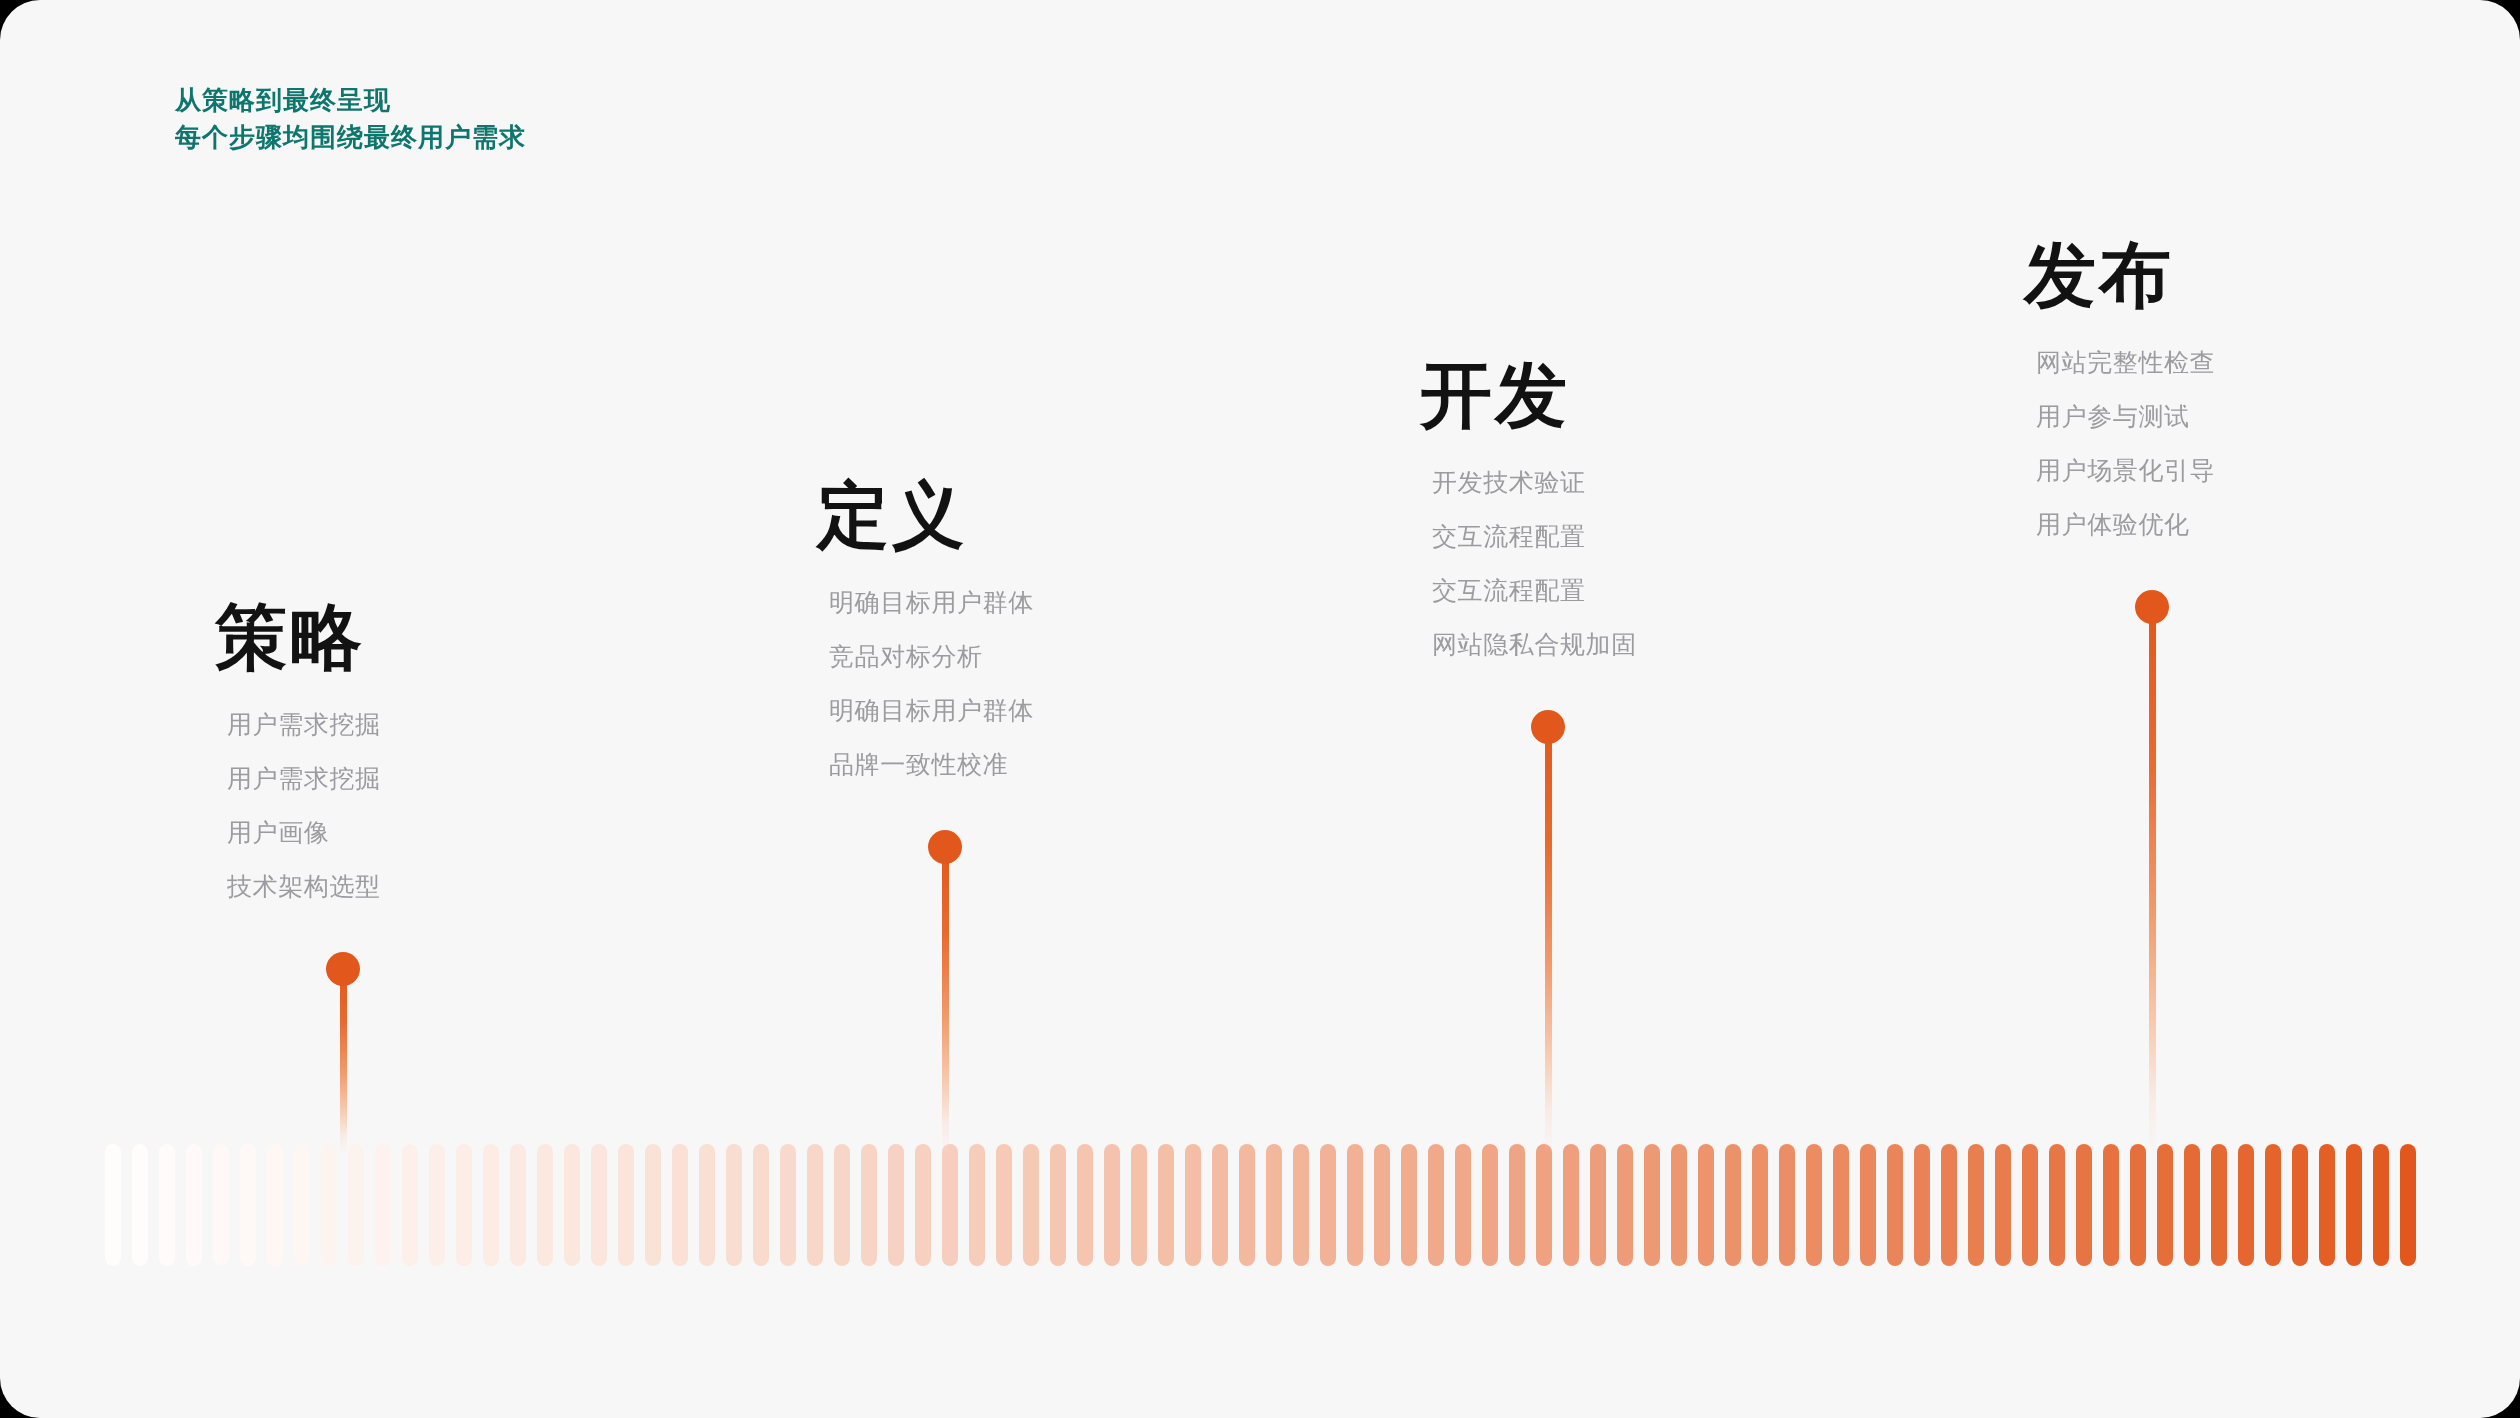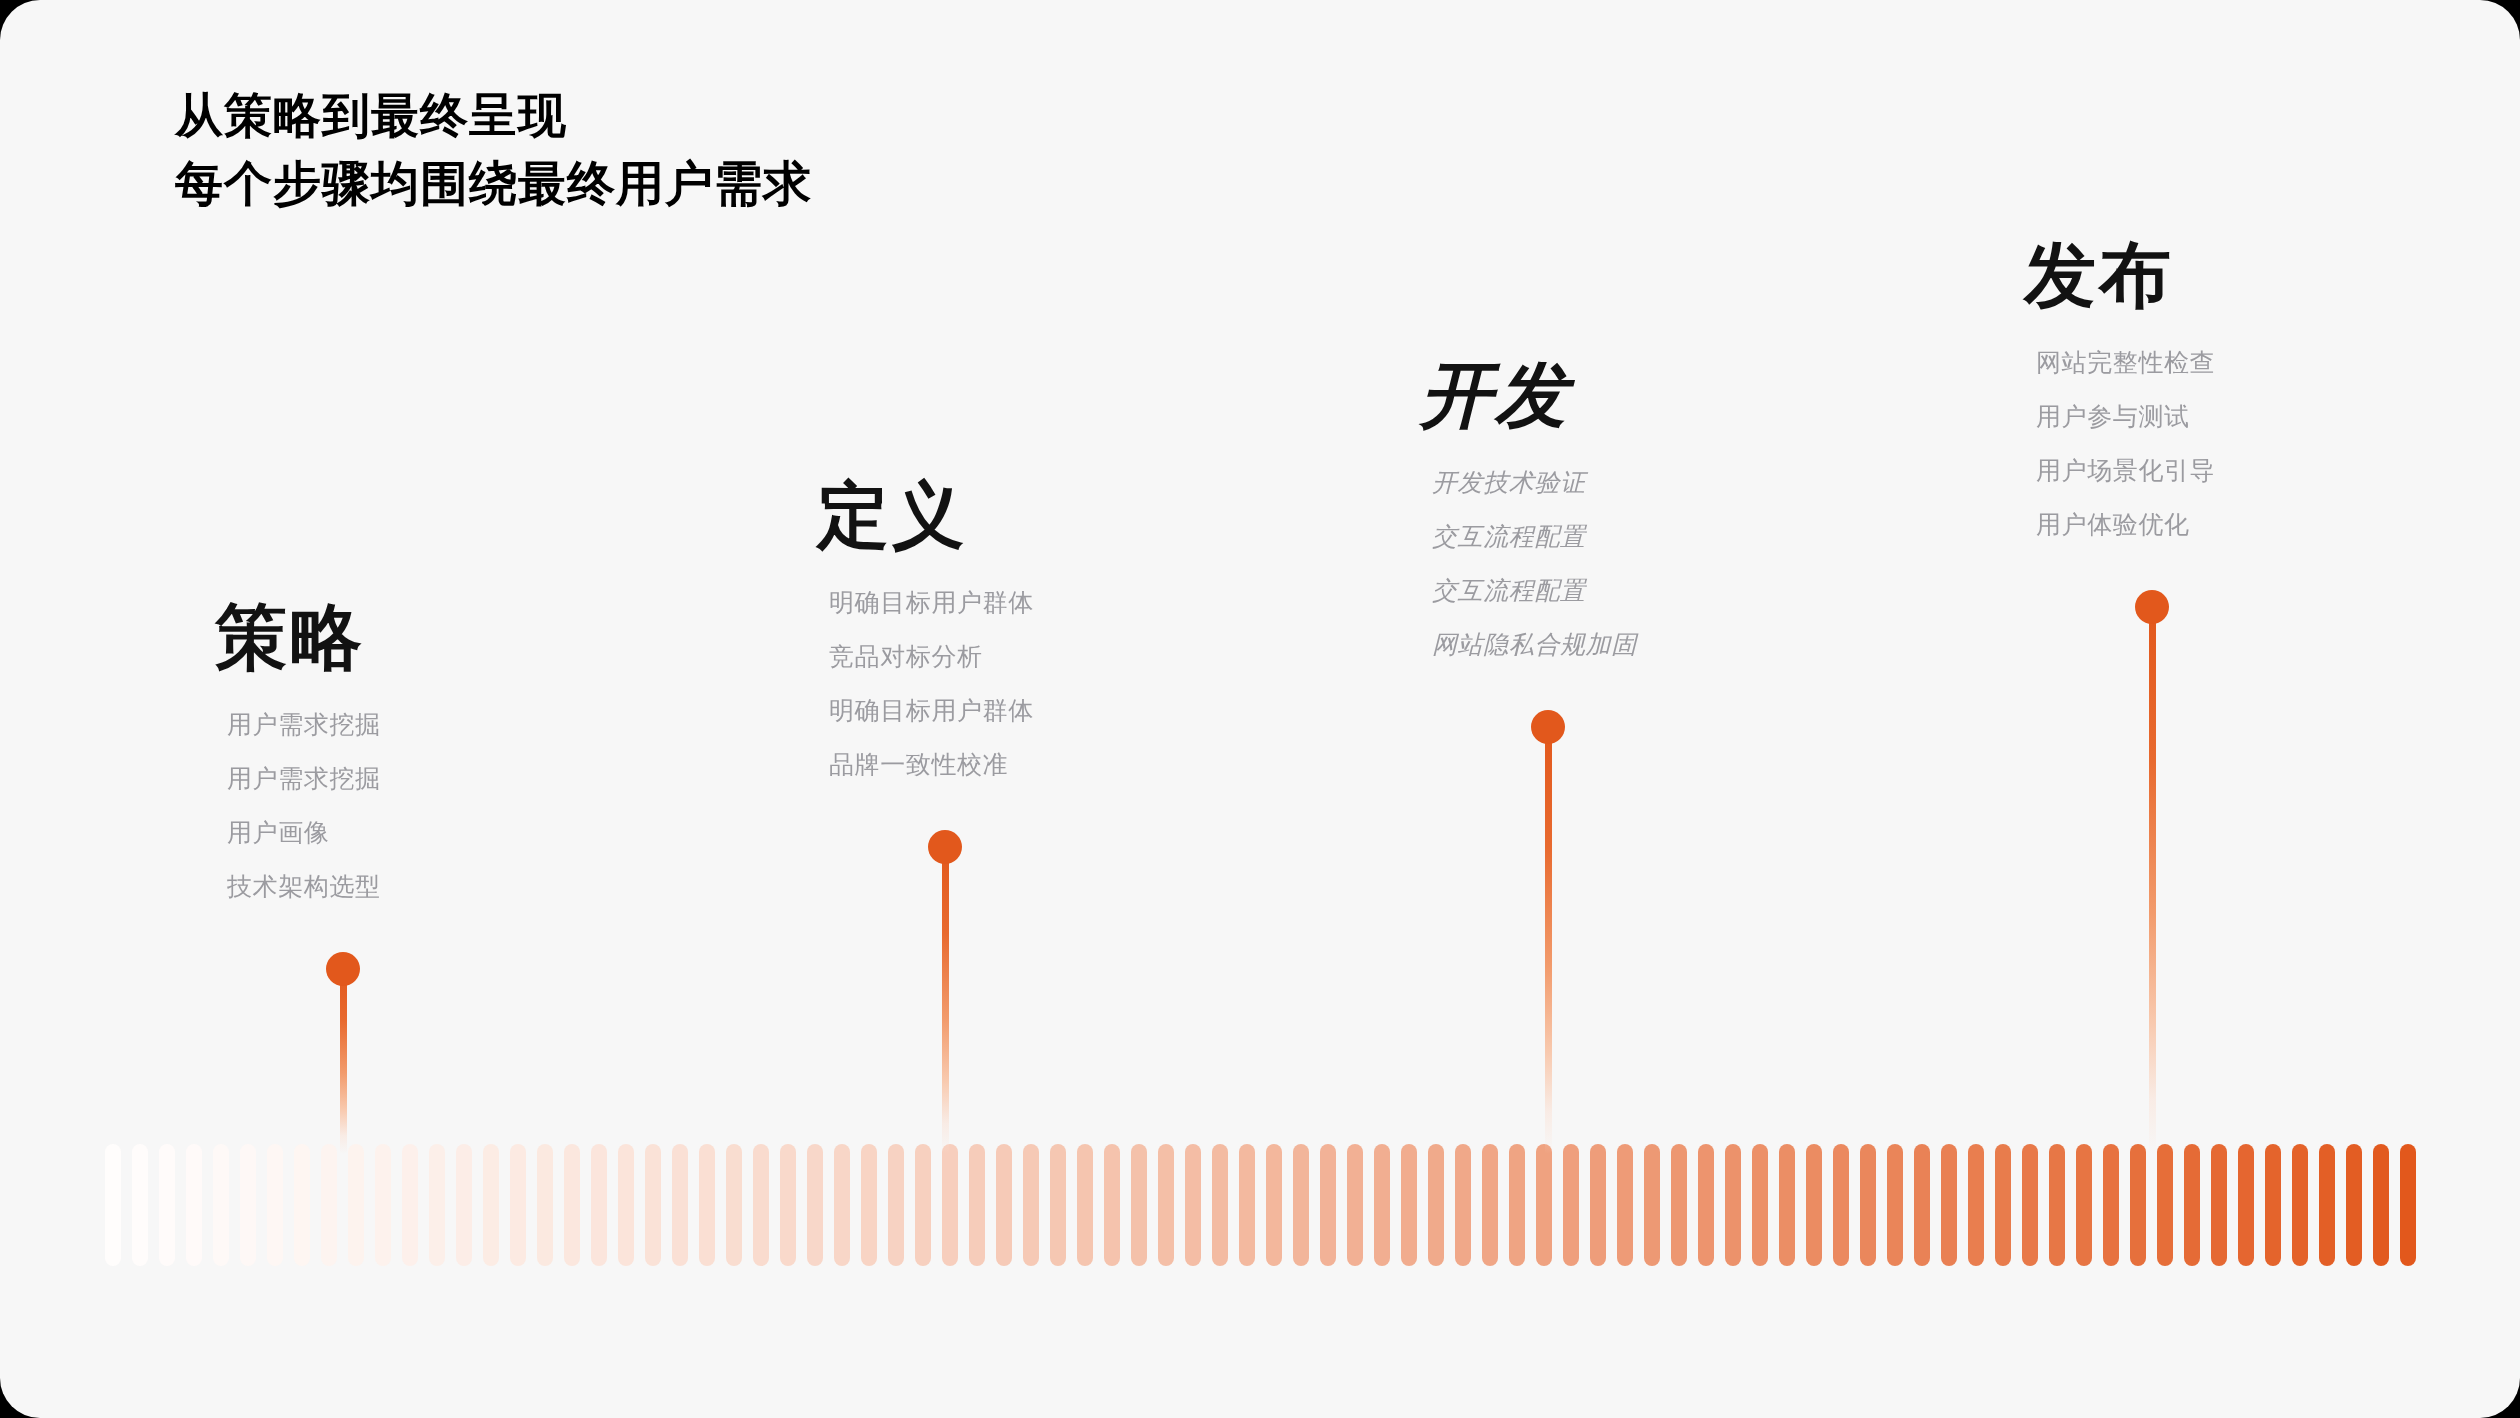--- a/index.html
+++ b/index.html
@@ -25,23 +25,23 @@
   }
 
   
   #header {
     position: absolute;
     left: 175px;
     top: 82px;
     line-height: 1.42;
   }
   .header-line {
-    font-size: 48px;
+    font-size: 26px;
     font-weight: 700;
-    color: #000000;
+    color: #0f766e;
     letter-spacing: 1px;
     white-space: nowrap;
   }
 
   
   .stage {
     position: absolute;
     white-space: nowrap;
   }
   .stage-title {
@@ -222,21 +222,21 @@
       </div>
       <div class="stage" style="left: 817px; bottom: 629px;">
         <div class="stage-title">定义</div>
         <ul class="stage-items">
           <li class="stage-item">明确目标用户群体</li>
           <li class="stage-item">竞品对标分析</li>
           <li class="stage-item">明确目标用户群体</li>
           <li class="stage-item">品牌一致性校准</li>
         </ul>
       </div>
-      <div class="stage" style="left: 1420px; bottom: 749px; font-style: italic;">
+      <div class="stage" style="left: 1420px; bottom: 749px;">
         <div class="stage-title">开发</div>
         <ul class="stage-items">
           <li class="stage-item">开发技术验证</li>
           <li class="stage-item">交互流程配置</li>
           <li class="stage-item">交互流程配置</li>
           <li class="stage-item">网站隐私合规加固</li>
         </ul>
       </div>
       <div class="stage" style="left: 2024px; bottom: 869px;">
         <div class="stage-title">发布</div>

